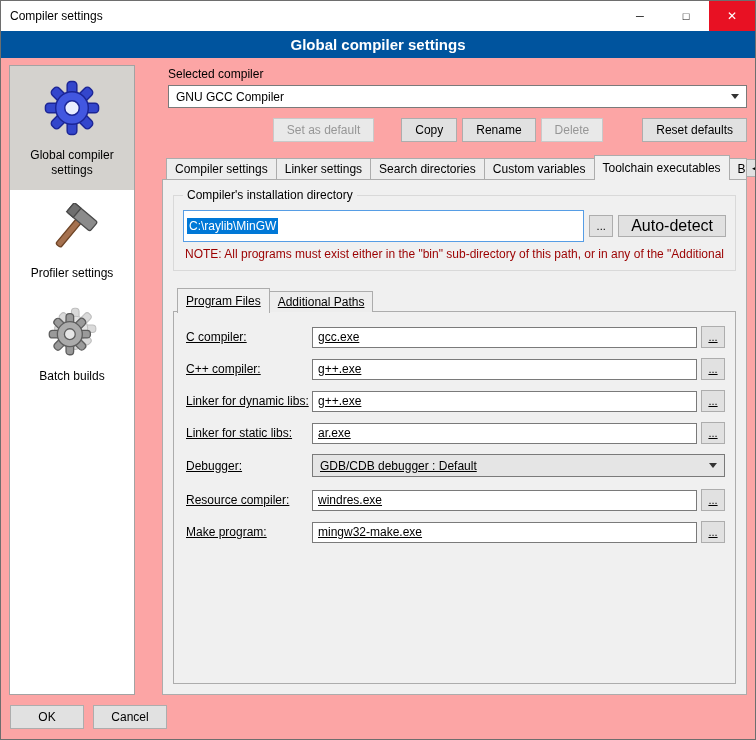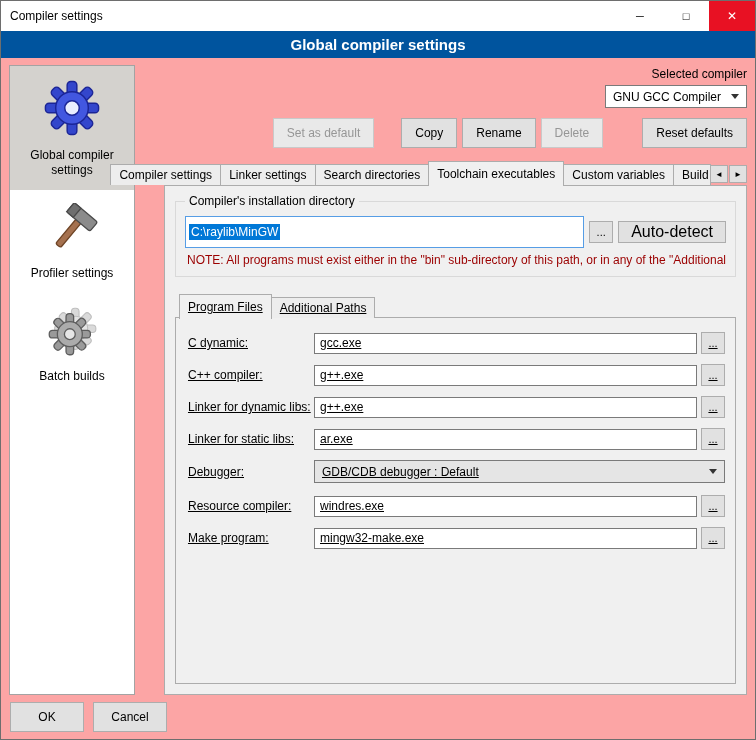--- a/index.html
+++ b/index.html
@@ -20,31 +20,31 @@
        display:flex;align-items:center;justify-content:center;}
   
   .body{flex:1;display:flex;padding:7px 8px 0 8px;gap:11px;min-height:0;}
   
   .sidebar{flex:0 0 126px;background:#fff;border:1px solid #a3a3a3;display:flex;flex-direction:column;}
   .side-item{display:flex;flex-direction:column;align-items:center;text-align:center;
              padding:13px 4px 12px;gap:8px;cursor:pointer;}
   .side-item.selected{background:#D4D2CE;}
   .side-label{font-size:12px;line-height:1.25;}
   
-  .main{flex:1;display:flex;flex-direction:column;min-width:0;padding:0 0 0 16px;align-items:flex-end;}
+  .main{flex:1;display:flex;flex-direction:column;min-width:0;padding:0 0 0 16px;}
   .sec-label{margin:2px 0 4px 6px;}
   .combo{height:23px;border:1px solid #7a7a7a;background:#fff;display:flex;align-items:center;
          padding:0 7px;gap:10px;cursor:pointer;}
   .combo.top{margin:0 0 0 6px;}
   .combo .cval{flex:1;overflow:hidden;white-space:nowrap;}
   .chev{width:0;height:0;border-left:4px solid transparent;border-right:4px solid transparent;
         border-top:5px solid #333;flex:0 0 auto;}
   .combo.gray{background:#E5E5E5;}
   
-  .btn{height:30px;padding:0 13px;background:#E1E1E1;border:1px solid #ADADAD;
+  .btn{height:24px;padding:0 13px;background:#E1E1E1;border:1px solid #ADADAD;
        font-family:"Liberation Sans",sans-serif;font-size:12px;cursor:pointer;}
   .btn:disabled{color:#969696;background:#E9E9E9;border-color:#C9C9C9;cursor:default;}
   .btn-row{display:flex;gap:5px;justify-content:flex-end;margin:10px 0 13px 0;align-items:center;}
   .btn.gap-r{margin-right:22px;}
   .btn.gap-l{margin-left:34px;}
   
   .tabstrip{display:flex;align-items:flex-end;padding-left:4px;position:relative;z-index:2;}
   .tab{border:1px solid #ACACAC;border-bottom:none;background:#EDEDED;height:21px;
        padding:0 8px;display:flex;align-items:center;white-space:nowrap;cursor:pointer;margin-right:-1px;}
   .tab.active{background:#F0F0F0;height:25px;margin-bottom:-1px;position:relative;z-index:3;}
@@ -186,25 +186,25 @@
       <div class="tabstrip">
         <div class="tab">
             <span>Compiler settings</span>
           </div>
         <div class="tab">
             <span>Linker settings</span>
           </div>
         <div class="tab">
             <span>Search directories</span>
           </div>
+        <div class="tab">
+            <span>Custom variables</span>
+          </div>
         <div class="tab active">
             <span>Toolchain executables</span>
-          </div>
-        <div class="tab">
-            <span>Custom variables</span>
           </div>
         <div class="tab clip">
             <span>Build</span>
           </div>
         <div class="tab-arrows">
           <div class="arrow-btn">
               <span>◄</span>
             </div>
           <div class="arrow-btn">
               <span>►</span>
@@ -232,21 +232,21 @@
                 <span>Program Files</span>
               </div>
             <div class="tab">
                 <span>Additional Paths</span>
               </div>
           </div>
 
           <div class="inner-panel">
 
             <div class="row">
-              <span class="flabel">C dynamic:</span>
+              <span class="flabel">C compiler:</span>
               <input class="tbox" type="text" value="gcc.exe" style="">
               <button class="dots">...</button>
             </div>
 
             <div class="row">
               <span class="flabel">C++ compiler:</span>
               <input class="tbox" type="text" value="g++.exe" style="">
               <button class="dots">...</button>
             </div>
 

